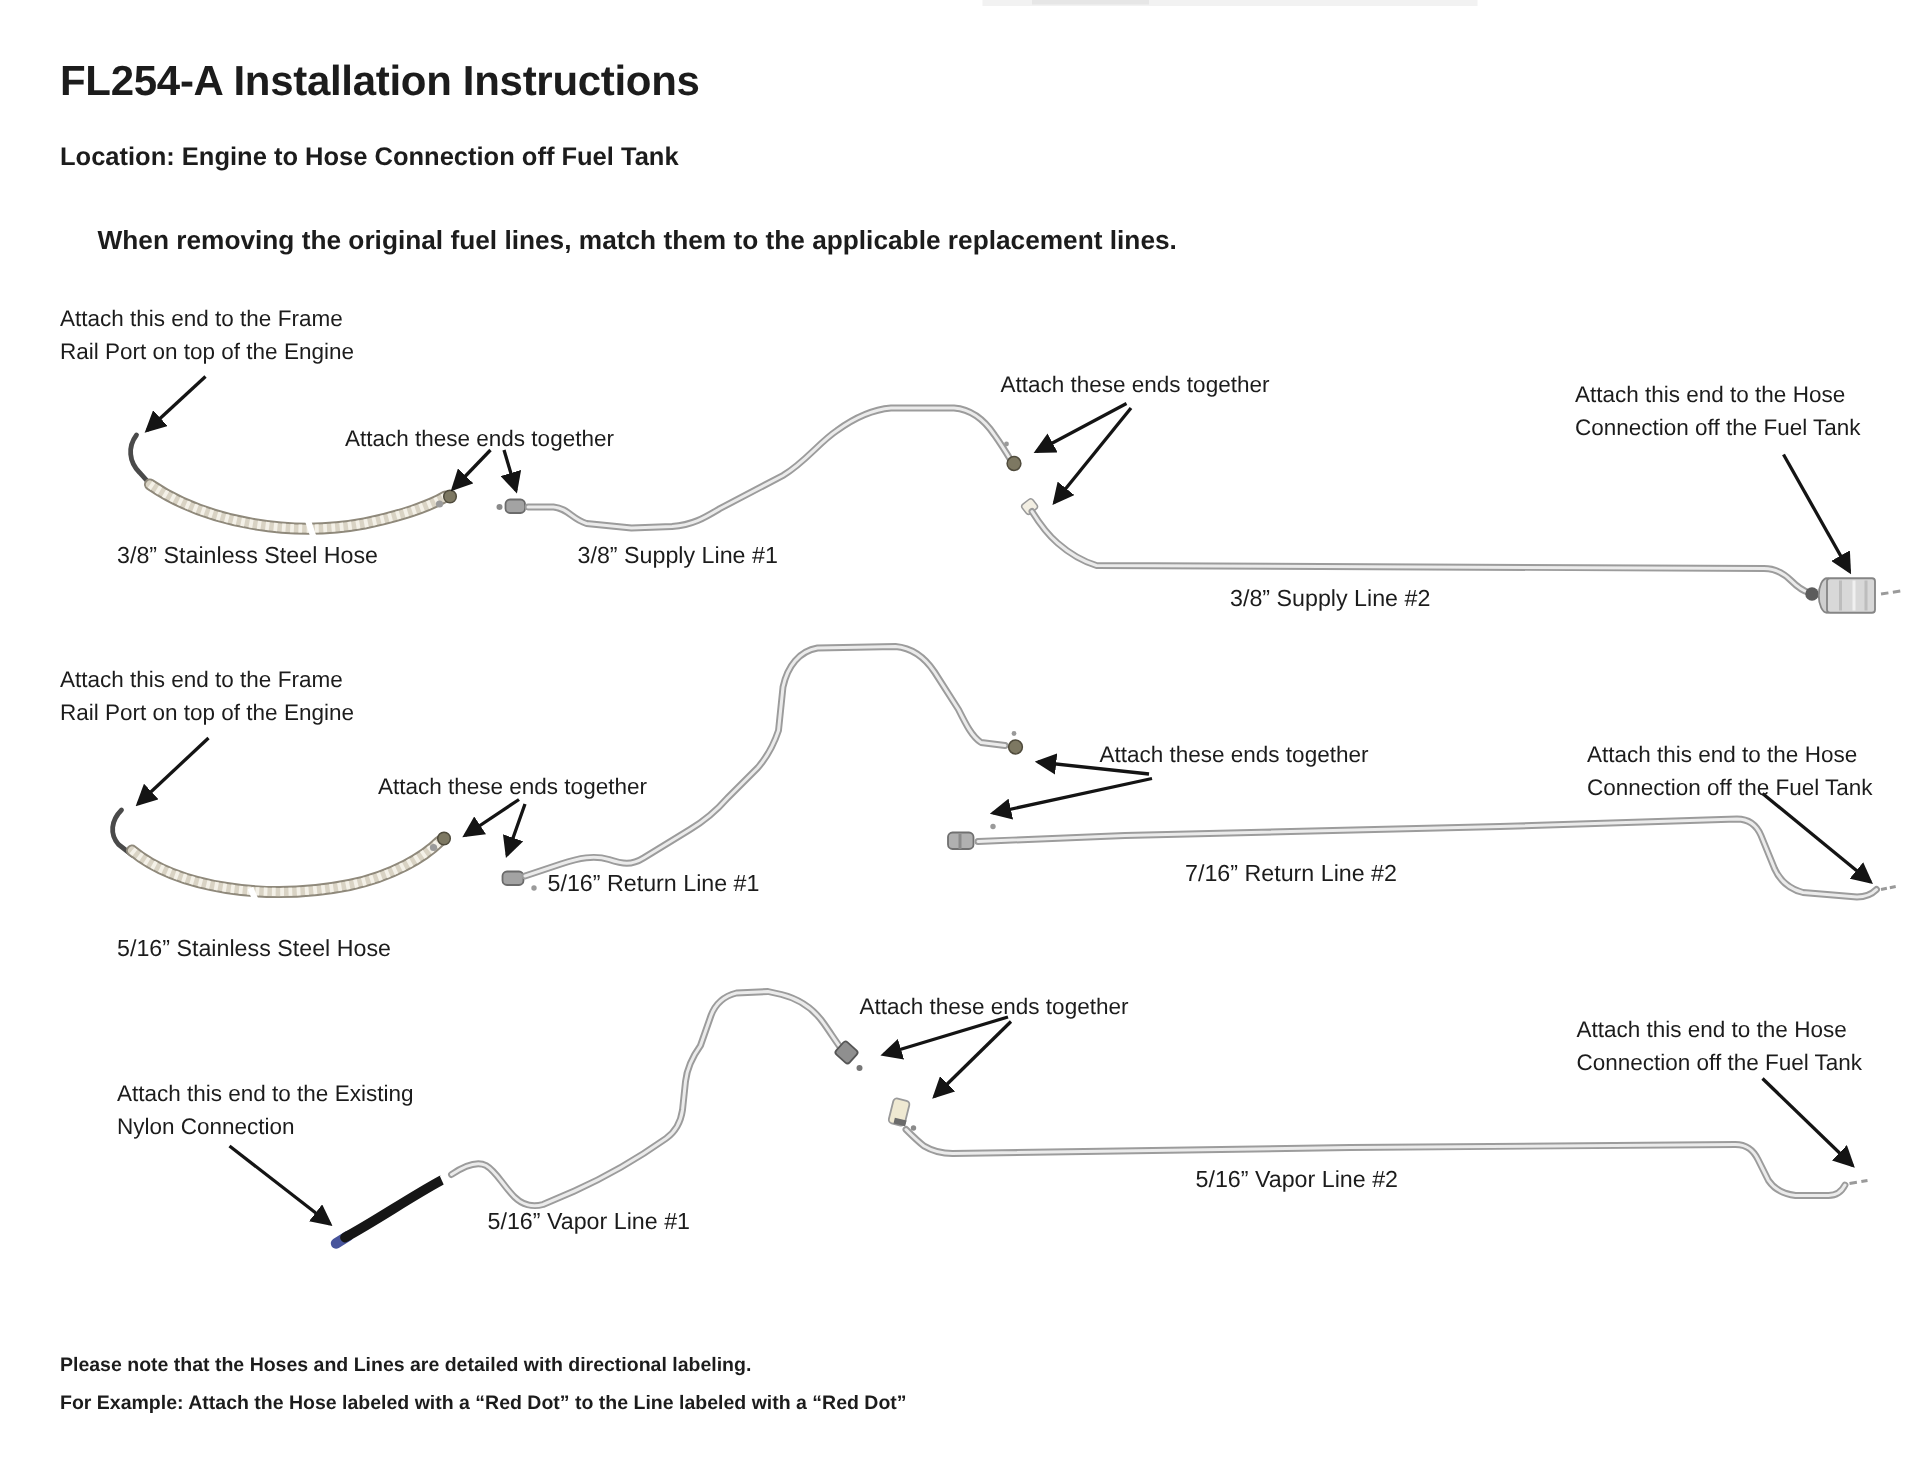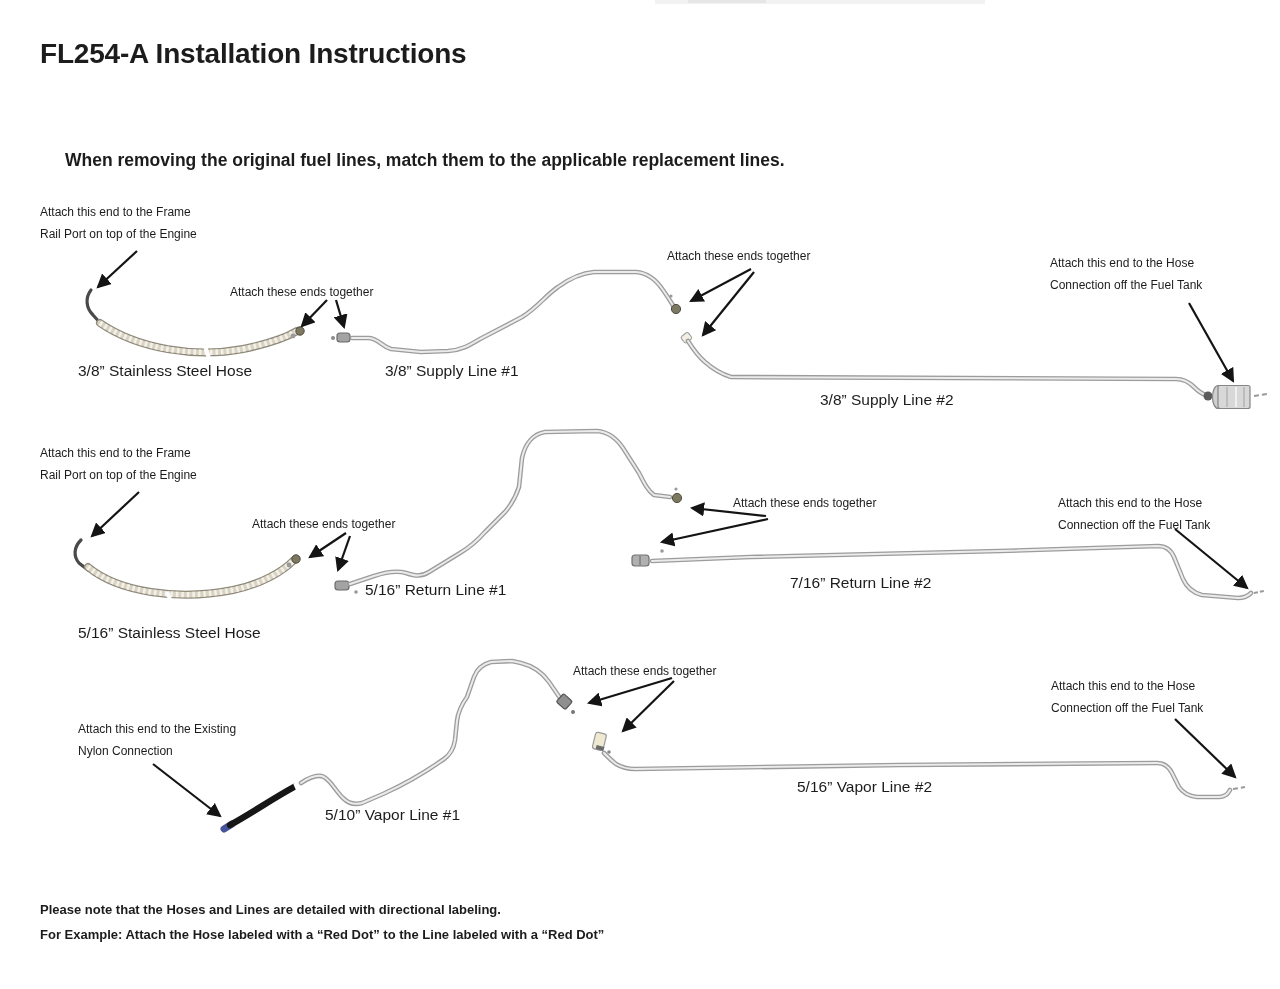--- a/index.html
+++ b/index.html
@@ -4,21 +4,21 @@
 <style>
   html,body{margin:0;padding:0;background:#ffffff;}
   .page{
     position:relative;width:1280px;height:989px;background:#ffffff;overflow:hidden;
     font-family:"Liberation Sans",sans-serif;color:#1c1c1c;
   }
   .abs{position:absolute;}
   .title{font-size:28px;font-weight:700;letter-spacing:-.2px;}
   .sub{font-size:17px;font-weight:700;}
   .intro{font-size:17.5px;font-weight:700;margin-left:25px;}
-  .ann{font-size:12px;line-height:21.5px;white-space:pre-line;}
+  .ann{font-size:15px;line-height:21.5px;white-space:pre-line;}
   .lbl{font-size:15.5px;}
   .foot{font-size:13px;font-weight:700;line-height:24px;}
   svg{position:absolute;left:0;top:0;}
   
   .tu{fill:none;stroke:#9c9c9c;stroke-width:4.6;stroke-linecap:round;stroke-linejoin:round;}
   .to{fill:none;stroke:#ebebeb;stroke-width:2;stroke-linecap:round;stroke-linejoin:round;}
   
   .hu{fill:none;stroke:#8f897b;stroke-width:8;stroke-linecap:round;stroke-linejoin:round;}
   .ho{fill:none;stroke:#d9d3c4;stroke-width:5.4;stroke-linecap:round;stroke-linejoin:round;}
   .hb{fill:none;stroke:#f4f1e8;stroke-width:5.4;stroke-dasharray:2.5 3;}
@@ -141,20 +141,21 @@
       <line class="arr" x1="1175" y1="529" x2="1247" y2="588"></line>
 
       <line class="arr" x1="153" y1="764" x2="220" y2="816"></line>
       <line class="arr" x1="672" y1="678" x2="589" y2="703"></line>
       <line class="arr" x1="674" y1="681" x2="623" y2="731"></line>
       <line class="arr" x1="1175" y1="719" x2="1235" y2="777"></line>
     </g>
   </svg>
 
   <div class="abs title" style="left:40px;top:38px;">FL254-A Installation Instructions</div>
+  <div class="abs sub" style="left:40px;top:95px;">Location: Engine to Hose Connection off Fuel Tank</div>
   <div class="abs intro" style="left:40px;top:150px;">When removing the original fuel lines, match them to the applicable replacement lines.</div>
 
   <div class="abs ann" style="left:40px;top:202px;">Attach this end to the Frame
 Rail Port on top of the Engine</div>
   <div class="abs ann" style="left:230px;top:282px;">Attach these ends together</div>
   <div class="abs ann" style="left:667px;top:246px;">Attach these ends together</div>
   <div class="abs ann" style="left:1050px;top:253px;">Attach this end to the Hose
 Connection off the Fuel Tank</div>
   <div class="abs lbl" style="left:78px;top:362px;">3/8” Stainless Steel Hose</div>
   <div class="abs lbl" style="left:385px;top:362px;">3/8” Supply Line #1</div>
@@ -168,19 +169,19 @@
 Connection off the Fuel Tank</div>
   <div class="abs lbl" style="left:78px;top:624px;">5/16” Stainless Steel Hose</div>
   <div class="abs lbl" style="left:365px;top:581px;">5/16” Return Line #1</div>
   <div class="abs lbl" style="left:790px;top:574px;">7/16” Return Line #2</div>
 
   <div class="abs ann" style="left:78px;top:719px;">Attach this end to the Existing
 Nylon Connection</div>
   <div class="abs ann" style="left:573px;top:661px;">Attach these ends together</div>
   <div class="abs ann" style="left:1051px;top:676px;">Attach this end to the Hose
 Connection off the Fuel Tank</div>
-  <div class="abs lbl" style="left:325px;top:806px;">5/10” Vapor Line #1</div>
+  <div class="abs lbl" style="left:325px;top:806px;">5/16” Vapor Line #1</div>
   <div class="abs lbl" style="left:797px;top:778px;">5/16” Vapor Line #2</div>
 
   <div class="abs foot" style="left:40px;top:898px;">Please note that the Hoses and Lines are detailed with directional labeling.</div>
   <div class="abs foot" style="left:40px;top:923px;">For Example: Attach the Hose labeled with a “Red Dot” to the Line labeled with a “Red Dot”</div>
 
 </div>
 
 </body></html>

